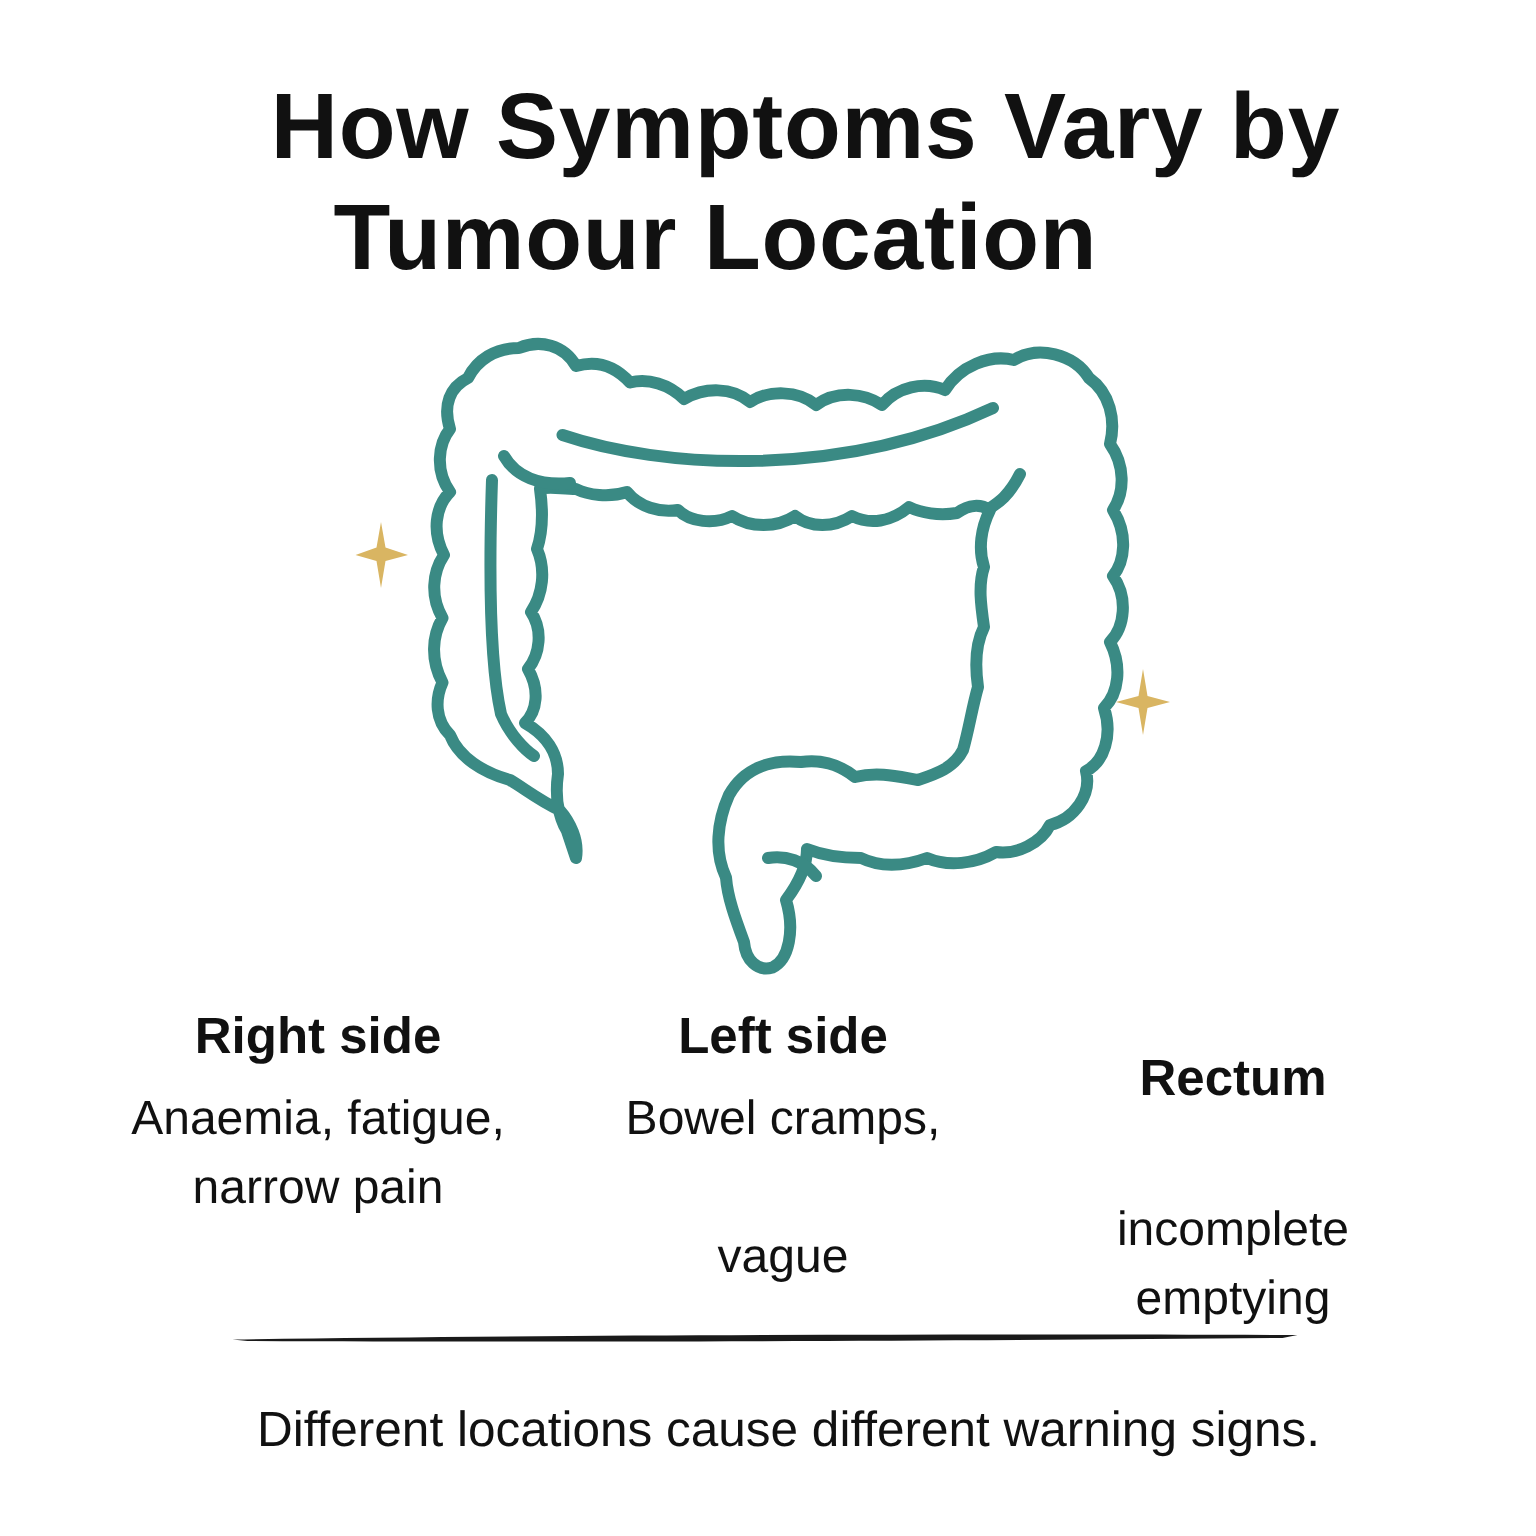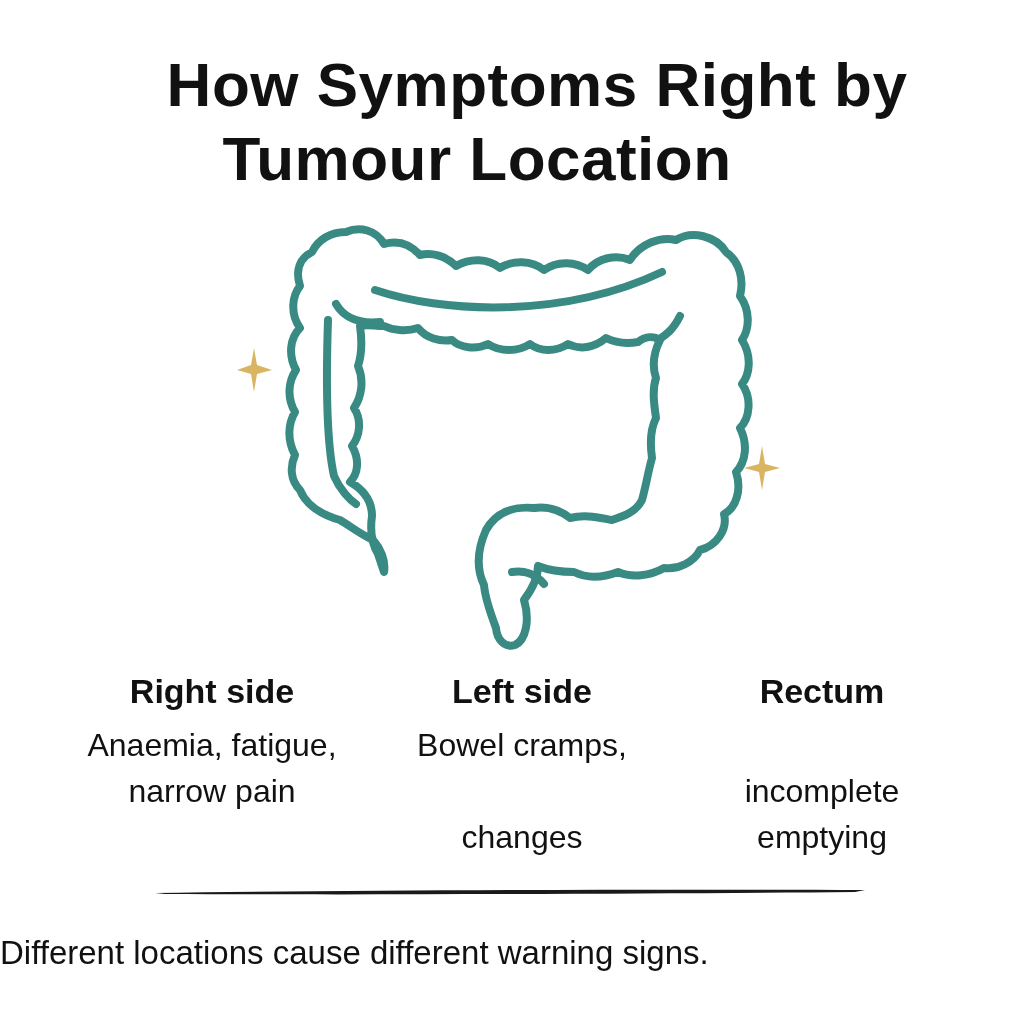--- a/index.html
+++ b/index.html
@@ -7,29 +7,29 @@
          font-family:"Liberation Sans", "DejaVu Sans", sans-serif; color:#111; }
   .title { position:absolute; left:0; top:48px; width:1024px; text-align:center;
            font-size:62px; line-height:74px; font-weight:600; letter-spacing:0.5px; }
   .title span { display:block; }
   .title .l1 { margin-left:50px; }
   .title .l2 { margin-left:-70px; }
   svg.colon { position:absolute; left:0; top:0; }
   .col { position:absolute; top:668px; width:320px; text-align:center; }
   .col h2 { margin:0; font-size:34px; line-height:46px; font-weight:bold; }
   .col p { margin:8px 0 0 0; font-size:32px; line-height:46px; font-weight:normal; }
-  .c1 { left:52px; } .c2 { left:362px; } .c3 { left:662px; }
+  .c1 { left:52px; } .c2 { left:362px; } .c3 { left:662px;margin-top:28px; }
   .divider { position:absolute; left:155px; top:888px; width:710px; height:8px; }
-  .footer { position:absolute; left:0; top:925px; width:880px; text-align:left; font-size:33px; line-height:56px; }
+  .footer { position:absolute; left:0; top:925px; width:880px; text-align:right; font-size:33px; line-height:56px; }
 </style>
 </head>
 <body>
 
 <div class="title">
-  <span class="l1">How Symptoms Right by</span>
+  <span class="l1">How Symptoms Vary by</span>
   <span class="l2">Tumour Location</span>
 </div>
 
 <svg class="colon" width="1024" height="1024" viewBox="0 0 1024 1024">
   <g fill="none" stroke="#3a8a84" stroke-width="8" stroke-linecap="round" stroke-linejoin="round">
 
     <path d="M384,572 C386,560 380,548 373,540
              C360,534 350,526 340,520
              C322,515 306,505 300,490
              C290,480 290,466 295,455
@@ -109,21 +109,21 @@
     <span>Anaemia, fatigue,</span><br>
     <span>narrow pain</span>
   </p>
 </div>
 
 <div class="col c2">
   <h2>Left side</h2>
   <p>
     <span>Bowel cramps,</span><br>
     <br>
-    <span>changes</span>
+    <span>vague</span>
   </p>
 </div>
 
 <div class="col c3">
   <h2>Rectum</h2>
   <p>
     <br>
     <span>incomplete</span><br>
     <span>emptying</span>
   </p>

